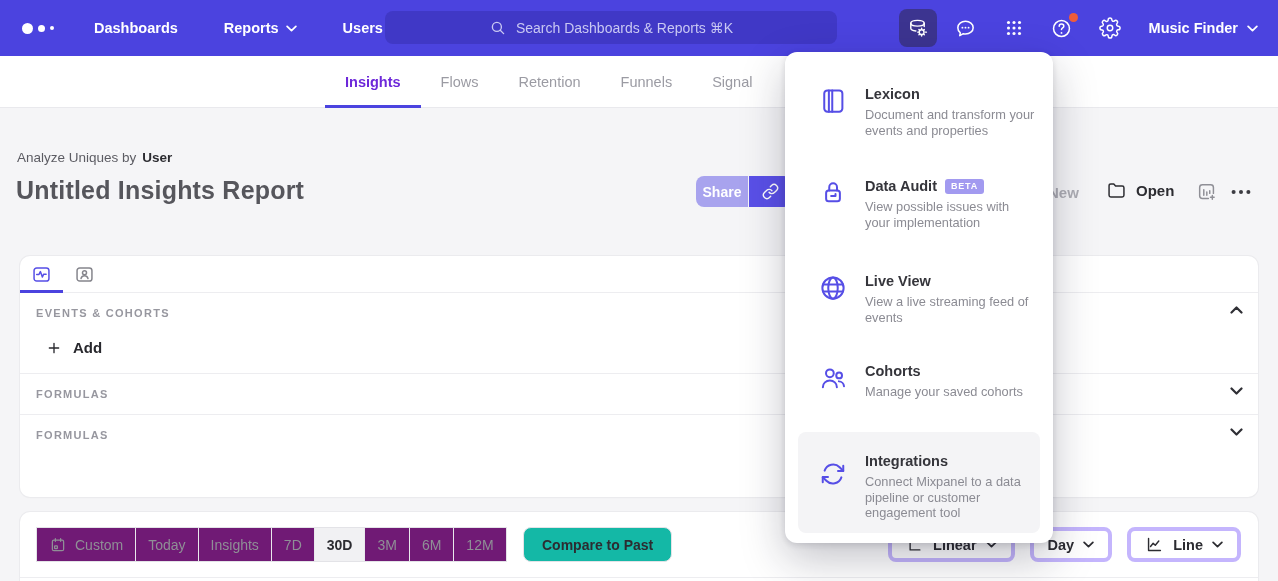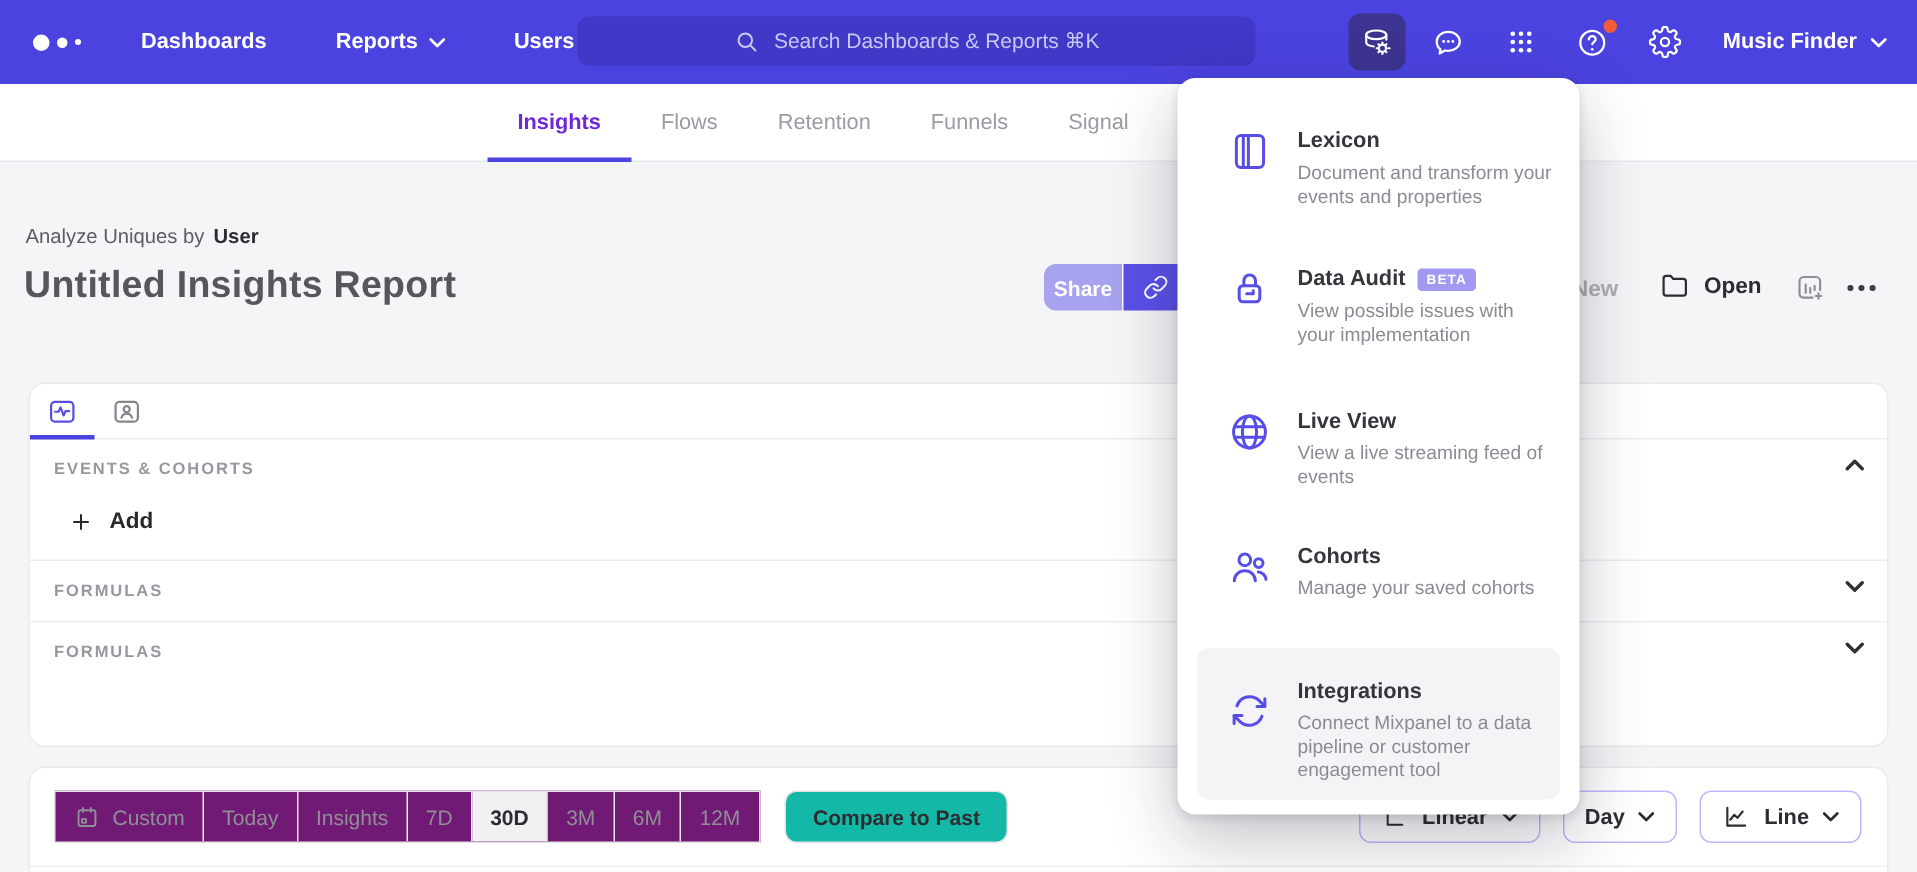--- a/index.html
+++ b/index.html
@@ -64,21 +64,21 @@
   .bcard { position:absolute; left:20px; top:512px; width:1238px; height:120px; background:#fff; border-radius:10px 10px 0 0;
            box-shadow:0 0 0 1px #ebebee; }
   .toolbar-row { position:relative; height:66px; border-bottom:1px solid #ededf0; }
   .segmented { position:absolute; left:16px; top:15px; display:flex; height:35px; border:1px solid #e3e3e7; border-radius:0; overflow:hidden; background:#701a75; }
   .seg { display:flex; align-items:center; gap:8px; padding:0 12px; font-size:14px; color:#8f8f96; font-weight:500; border-right:1px solid #e9e9ec; cursor:pointer; white-space:nowrap; }
   .seg:last-child { border-right:none; }
   .seg.selected { background:#f1f1f3; color:#2c2c31; font-weight:700; }
   .compare-btn { position:absolute; left:503px; top:15px; height:35px; border:1px solid #e3e3e7; border-radius:8px; background:#14b8a6;
                  display:flex; align-items:center; padding:0 18px; font-weight:700; font-size:14px; color:#2c2c31; cursor:pointer; }
   .right-controls { position:absolute; right:17px; top:15px; display:flex; gap:15px; }
-  .ctl-btn { height:35px; border:1px solid #c4b5fd; border-radius:8px; background:#fff; display:flex; align-items:center; gap:9px;
+  .ctl-btn { height:35px; border:4px solid #c4b5fd; border-radius:8px; background:#fff; display:flex; align-items:center; gap:9px;
              padding:0 14px; font-size:14.5px; font-weight:700; color:#2c2c31; cursor:pointer; }
   .ctl-btn .chev { color:#2c2c31; }
 
   
   .panel { position:absolute; left:785px; top:52px; width:268px; height:491px; background:#fff; border-radius:12px; z-index:50;
            box-shadow:0 2px 6px rgba(25,25,45,.14), 0 16px 44px rgba(25,25,45,.26); }
   .menu-item { position:absolute; left:0; width:100%; cursor:pointer; }
   .mi-hl { position:absolute; left:13px; right:13px; top:380px; height:101px; background:#f4f4f6; border-radius:8px; }
   .mi-icon { position:absolute; left:33px; width:30px; height:30px; color:#564ee6; }
   .mi-text { position:absolute; left:80px; right:16px; top:0; }

